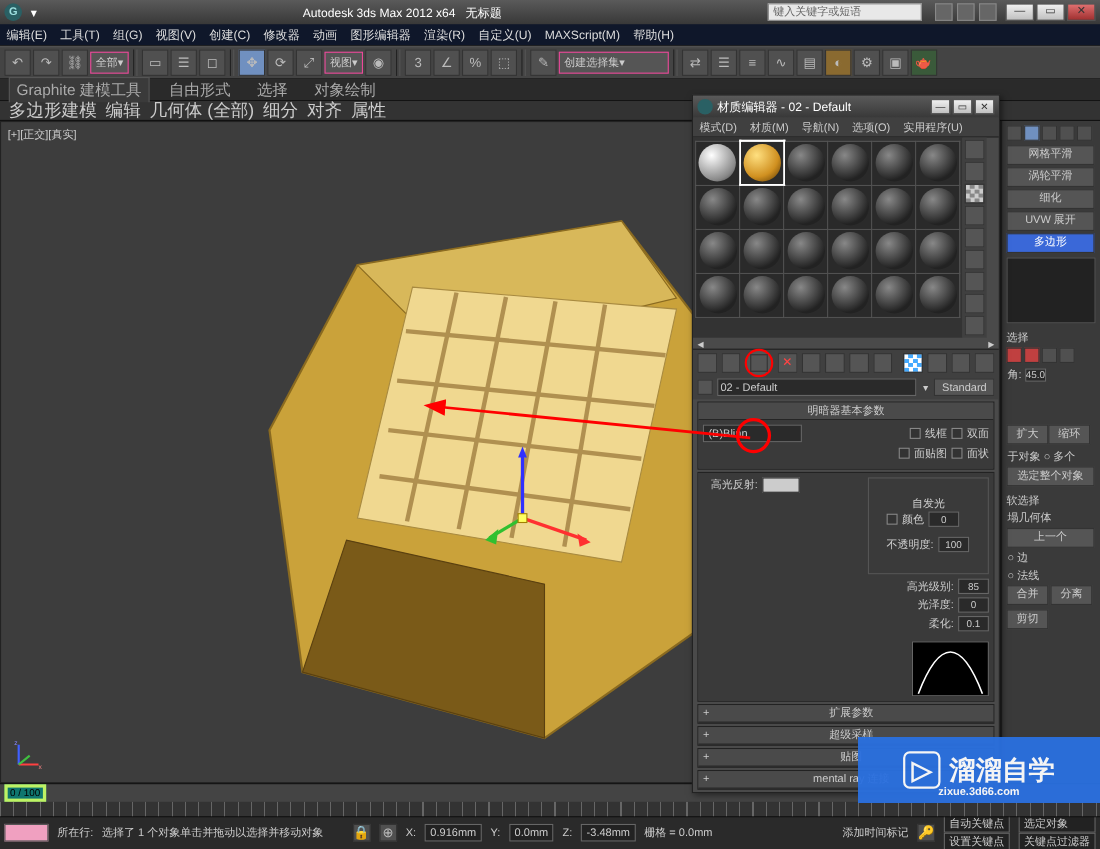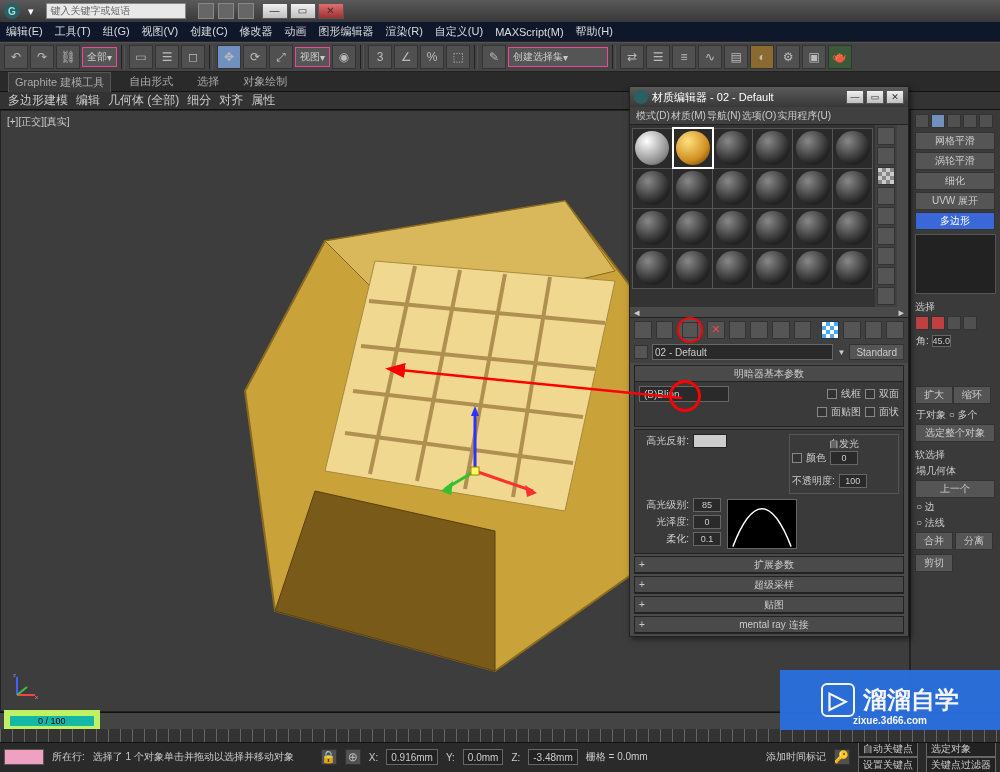--- a/index.html
+++ b/index.html
@@ -13,37 +13,37 @@
 .titlebar .iconset { display:flex; gap:4px; margin:0 6px;}
 .titlebar .ic { width:16px;height:16px;background:#666;border:1px solid #888;}
 .menubar { height: 20px; background: #0f172a; display: flex; align-items: center; padding: 0 6px; border-bottom:1px solid #222;}
 .menubar span { margin-right: 12px; font-size: 11px; color: #ddd; }
 .toolbar { height: 30px; background: #444; border-top: 1px solid #555; border-bottom: 1px solid #222; display: flex; align-items: center; padding: 0 4px; gap: 2px; }
 .tbtn { width: 24px; height: 24px; background: #505050; border: 1px solid #333; display:flex;align-items:center;justify-content:center; font-size:12px; color:#bbb;}
 .tbtn.on { background: #7090c0; }
 .tsep { width: 4px; height: 24px; border-left: 1px solid #222; border-right:1px solid #555; margin: 0 2px; }
 .tdrop { height: 20px; background:#555; border:1px solid #ec4899; padding:0 4px; display:flex;align-items:center; font-size:10px;}
 .tab-row { height: 20px; background: #2a2a2a; display: flex; align-items: center; padding: 0 8px; gap: 12px; border-bottom:1px solid #111;}
-.tab-row .tab { font-size: 11px; color: #aaa; padding:2px 6px;}
+.tab-row .tab { font-size: 14px; color: #aaa; padding:2px 6px;}
 .tab-row .tab.active { background:#3a3a3a; border:1px solid #555; border-bottom:none;}
-.sub-row { height: 18px; background: #333; display: flex; align-items: center; padding: 0 8px; gap: 8px; font-size: 12px;border-bottom:1px solid #111; }
+.sub-row { height: 18px; background: #333; display: flex; align-items: center; padding: 0 8px; gap: 8px; font-size: 16px;border-bottom:1px solid #111; }
 .main-area { position: absolute; top: 110px; left: 0; right: 0; bottom: 60px; display: flex; }
 .viewport { flex: 1; background: #3d3d3d; position: relative; border:1px solid #222;}
 .vp-label { position: absolute; top: 4px; left: 6px; font-size: 10px; color: #ccc; }
 .axis-gizmo { position:absolute; bottom:10px; left:10px; width:30px; height:30px;}
 .right-panel { width: 90px; background: #3a3a3a; border-left: 1px solid #222; padding:4px; }
 .right-panel .rbtn { display:block; width:80px; height:18px; background:#555; border:1px solid #333; margin-bottom:2px; text-align:center; line-height:16px; font-size:10px;}
 .right-panel .rbtn.sel { background:#3a68d8; color:#fff;}
 .right-panel .sect { font-size:10px; color:#ccc; margin:6px 0 2px;}
 .right-panel .radio-row{font-size:10px;margin:2px 1px;}
 .float-win { position: absolute; left: 629px; top: 86px; width: 280px; background: #4a4a4a; border: 1px solid #222; box-shadow: 2px 2px 6px rgba(0,0,0,0.5); z-index:10;}
 .float-titlebar { height: 20px; background: linear-gradient(#5a5a5a,#383838); display: flex; align-items: center; padding: 0 4px; color:#fff; font-size:11px;}
 .float-titlebar .fspacer { flex:1;}
 .float-titlebar .fbtn { width:18px; height:14px; background:linear-gradient(#f0f0f0,#c0c0c0); border:1px solid #555; margin-left:2px; text-align:center; line-height:12px; font-size:9px; color:#333;}
-.float-menubar { height:18px; display:flex; align-items:center; padding:0 6px; gap:1px; font-size:10px; background:#404040; border-bottom:1px solid #222;}
+.float-menubar { height:18px; display:flex; align-items:center; padding:0 6px; gap:12px; font-size:10px; background:#404040; border-bottom:1px solid #222;}
 .mat-grid-wrap { display:flex; }
 .mat-grid { background:#333; padding:2px; }
 .mat-grid table { border-collapse: collapse;}
 .mat-grid td { width:40px; height:40px; background:#2a2a2a; border:1px solid #555; position:relative;}
 .sphere { width:34px; height:34px; border-radius:50%; margin:2px auto; background: radial-gradient(circle at 35% 30%, #888, #222 70%); }
 .sphere.white { background: radial-gradient(circle at 35% 30%, #fff, #888 70%, #333); }
 .sphere.gold { background: radial-gradient(circle at 35% 30%, #ffe080, #d09020 60%, #503000); }
 .mat-grid td.sel { border:2px solid #fff; }
 .mat-side { width:22px; background:#404040; display:flex; flex-direction:column; gap:2px; padding:2px;}
 .mat-side .s{width:18px;height:18px;background:#555;border:1px solid #333;}
@@ -77,20 +77,23 @@
 .watermark .small{font-size:10px;position:absolute;bottom:4px;}
 .arrow-svg{position:absolute;z-index:15;pointer-events:none;}
 .red-circle{position:absolute;width:32px;height:32px;border:3px solid red;border-radius:50%;z-index:16;pointer-events:none;}
 </style>
 </head>
 <body>
 
 <div class="titlebar">
   <div class="logo">G</div>
   <span style="margin-right:6px;">▾</span>
+  <div class="spacer">
+    <span>Autodesk 3ds Max  2012 x64</span>&nbsp;&nbsp;&nbsp;<span>无标题</span>
+  </div>
   <div class="search">
       <span>键入关键字或短语</span>
     </div>
   <div class="iconset">
     <div class="ic"></div>
     <div class="ic"></div>
     <div class="ic"></div>
   </div>
   <div class="wbtn">—</div>
   <div class="wbtn">▭</div>
@@ -414,36 +417,36 @@
 
   <div class="rollout">
     <div class="rollout-body">
       <div style="display:flex;gap:6px;">
         <div style="flex:1">
           <div class="row">
               <span class="label">高光反射:</span>
               <div class="swatch gray"></div>
             </div>
         </div>
-        <div style="border:1px solid #555;padding:2px;width:110px;">
+        <div style="border:1px solid #555;padding:16px;width:110px;">
           <div style="text-align:center">自发光</div>
           <div class="row">
               <span class="checkbox"></span>
               <span>颜色</span>
               <div class="spinner">0</div>
             </div>
           <div style="height:6px"></div>
           <div class="row">
               <span>不透明度:</span>
               <div class="spinner">100</div>
             </div>
         </div>
       </div>
       <div style="margin-top:4px;">
-        <div style="display:flex;gap:6px;align-items:flex-end;">
+        <div style="display:flex;gap:6px;align-items:flex-end;flex-direction:column;">
           <div>
             <div class="row">
                 <span class="label">高光级别:</span>
                 <div class="spinner">85</div>
               </div>
             <div class="row">
                 <span class="label">光泽度:</span>
                 <div class="spinner">0</div>
               </div>
             <div class="row">
@@ -480,21 +483,21 @@
   <defs>
       <marker id="ah" markerWidth="10" markerHeight="10" refX="2" refY="3" orient="auto">
         <path d="M0,0 L0,6 L8,3 z" fill="red"></path>
       </marker>
     </defs>
   <line x1="312" y1="108" x2="30" y2="80" stroke="red" stroke-width="2.5" marker-end="url(#ah)"></line>
 </svg>
 
 <div class="bottom-bar">
   <div class="timeline">
-    <span style="background:#14b8a6;color:#000;padding:0 28px;border:6px solid #bef264;">0 / 100</span>
+    <span style="background:#0f766e;color:#000;padding:0 2px;border:3px solid #bef264;">0 / 100</span>
   </div>
   <div class="time-ruler">
       <div class="ticks"></div>
     </div>
   <div class="status-row">
     <span style="background:#f0a0c0;width:40px;height:16px;border:1px solid #555;"></span>
     <span>所在行:</span>
     <div style="display:flex;flex-direction:row;flex:0 0 220px;">
       <span>选择了 1 个对象</span>
       <span>单击并拖动以选择并移动对象</span>

